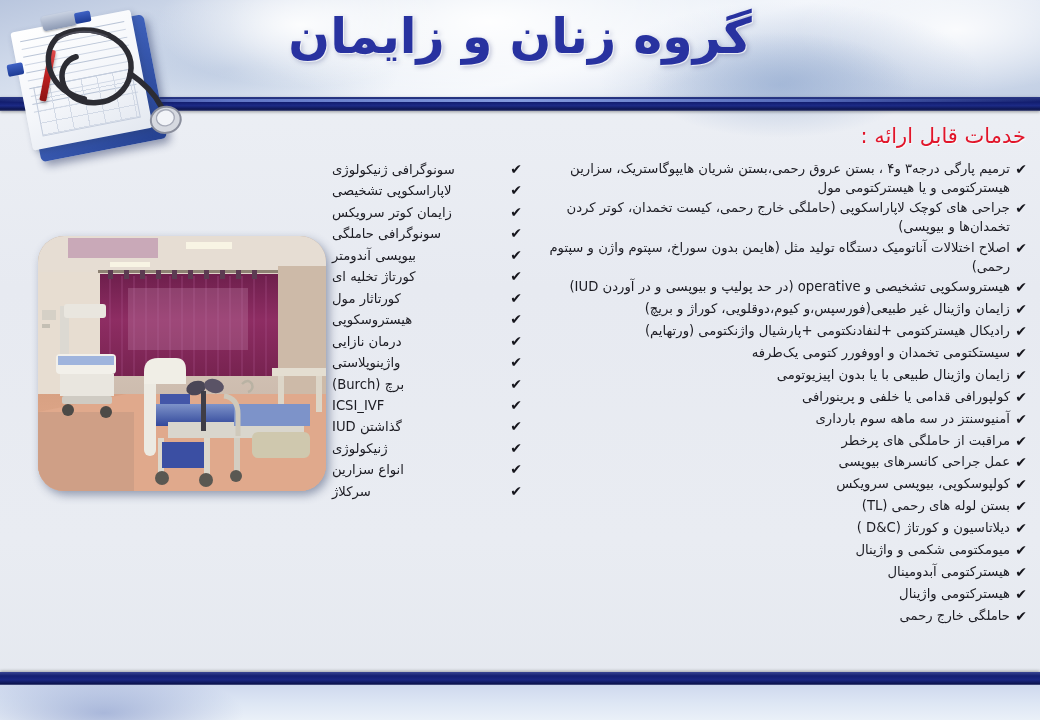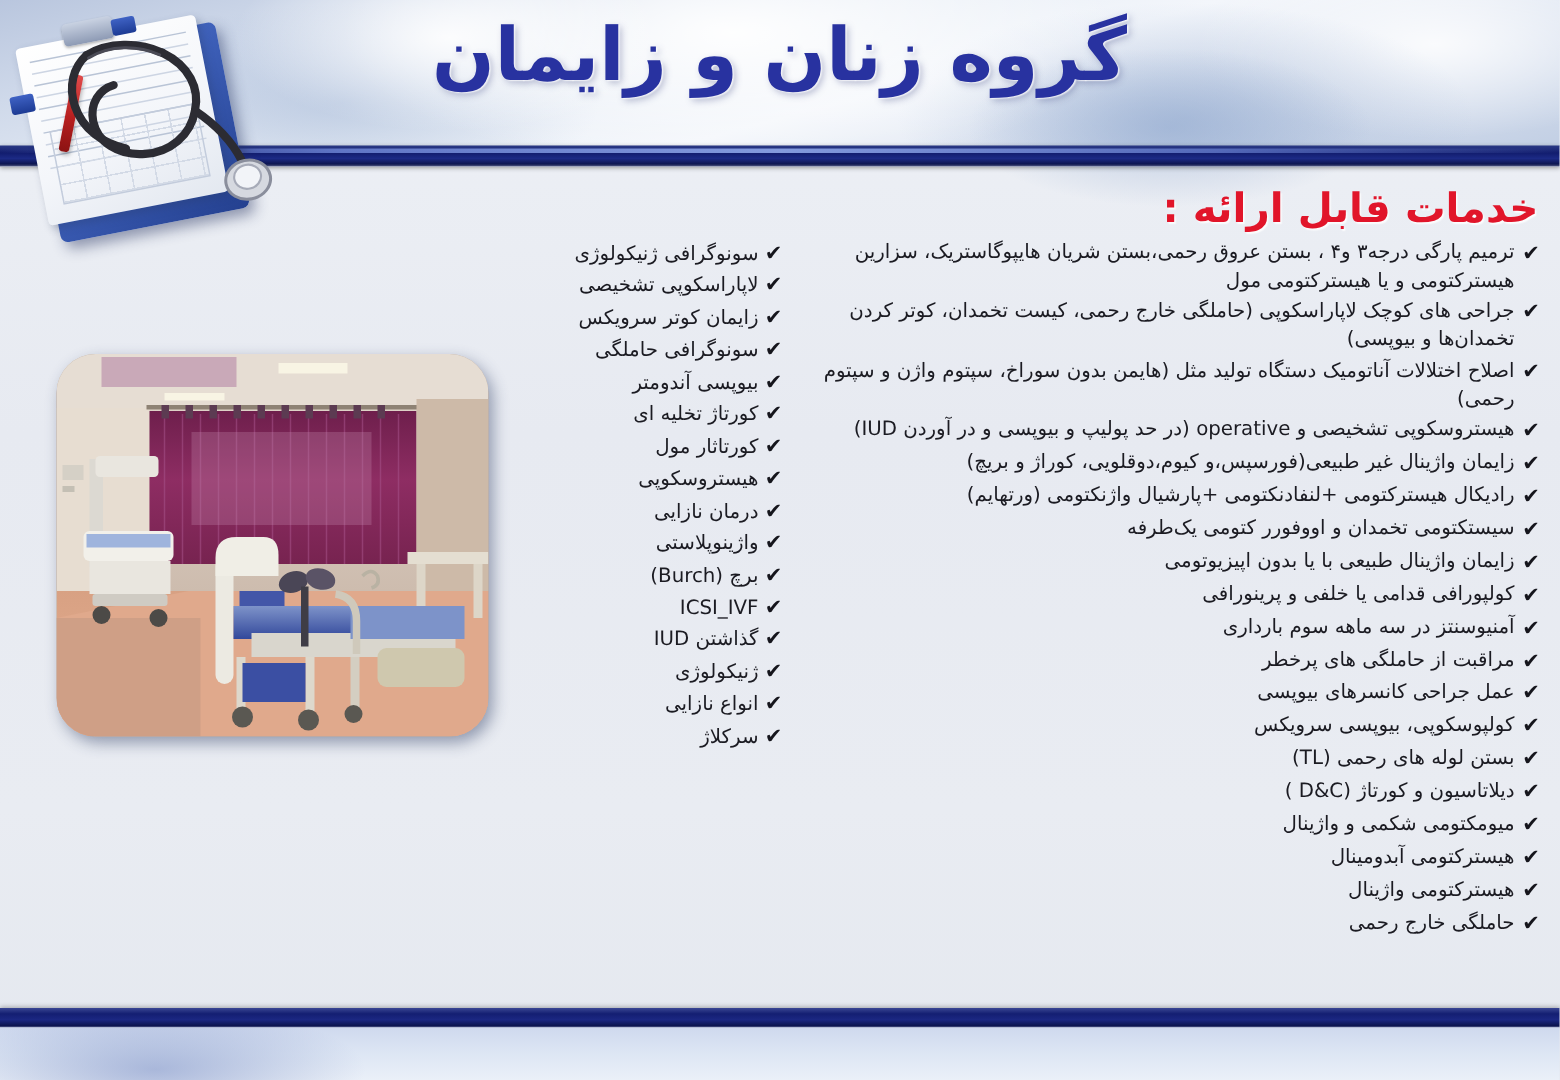--- a/index.html
+++ b/index.html
@@ -128,21 +128,21 @@
     position:absolute;left:38px;top:236px;width:288px;height:255px;
     border-radius:26px;overflow:hidden;
     box-shadow:3px 4px 10px rgba(40,55,95,.45);
     background:#bda898;
   }
   .photo svg{display:block;width:288px;height:255px;}
 
   
   .subtitle{
     position:absolute;right:14px;top:124px;
-    font-size:27px;font-weight:bold;color:#e1152a;
+    font-size:21px;font-weight:normal;color:#e1152a;
     text-shadow:1px 1px 1px rgba(255,255,255,.85);
     direction:rtl;white-space:nowrap;
   }
 
   .col-right{
     position:absolute;right:8px;top:160px;width:520px;
     direction:rtl;text-align:right;
     color:#1b1b22;font-size:13.2px;line-height:1.42;
   }
   .col-left{
@@ -156,21 +156,21 @@
     margin-bottom:1px;
   }
   .col-right .li{margin-bottom:2px;}
   .tick{
     flex:0 0 auto;width:22px;text-align:center;
     font-size:14px;color:#15151c;font-weight:bold;
     line-height:1.42;
     font-family:"DejaVu Sans",sans-serif;
   }
   .li-text{flex:1 1 auto;}
-  .col-left .li-text{text-align:right;padding-left:2px;margin-left:24px;}
+  .col-left .li-text{text-align:left;padding-left:2px;}
   .col-left .tick{width:20px;}
 </style>
 </head>
 <body>
 
 <div class="slide">
 
   <div class="header">
     <div class="header-cloud1"></div>
     <div class="header-cloud2"></div>
@@ -458,21 +458,21 @@
       <div class="li">
         <span class="tick">✔</span>
         <span class="li-text">گذاشتن IUD</span>
       </div>
       <div class="li">
         <span class="tick">✔</span>
         <span class="li-text">ژنیکولوژی</span>
       </div>
       <div class="li">
         <span class="tick">✔</span>
-        <span class="li-text">انواع نازایی</span>
+        <span class="li-text">انواع سزارین</span>
       </div>
       <div class="li">
         <span class="tick">✔</span>
         <span class="li-text">سرکلاژ</span>
       </div>
     </div>
 
   <div class="bar-bottom"></div>
   <div class="footer-sky"></div>
 

